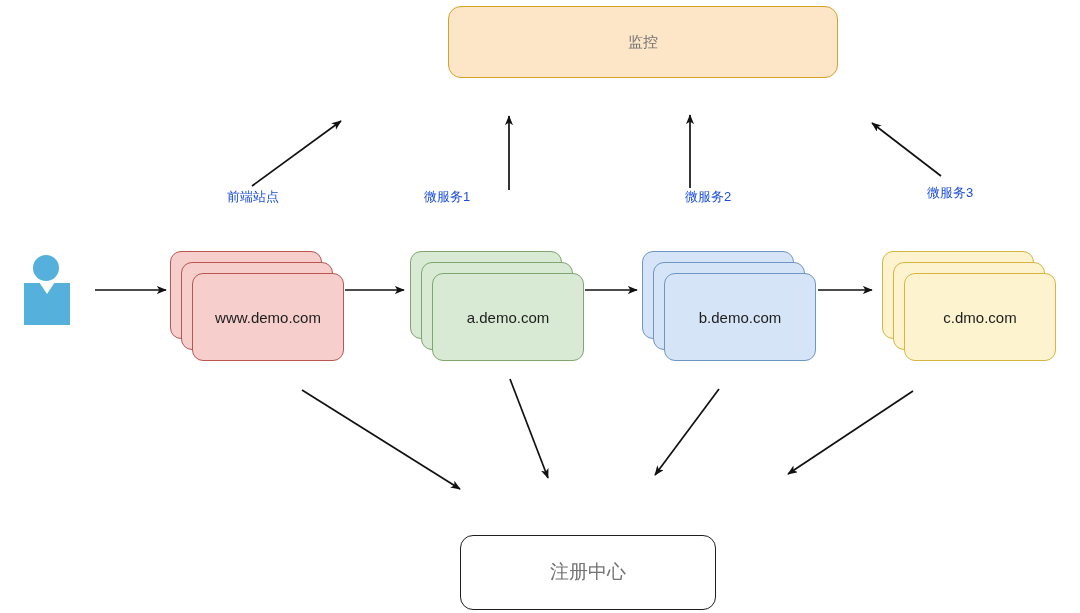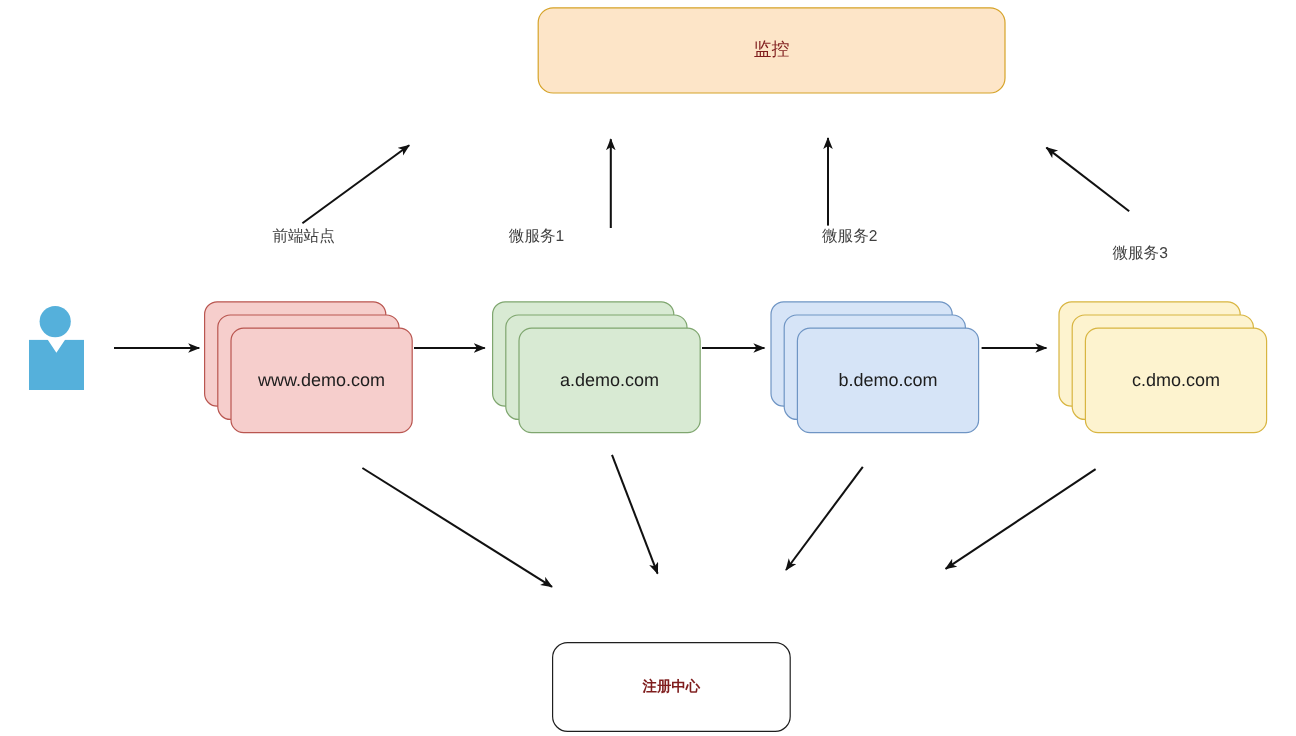--- a/index.html
+++ b/index.html
@@ -32,46 +32,45 @@
   
   .node {
     position: absolute;
     box-sizing: border-box;
     display: flex;
     align-items: center;
     justify-content: center;
     border-radius: 11px;
     border: 1px solid #000;
     font-size: 14px;
-    color: #7f1d1d;
+    color: #737373;
     line-height: 1.2;
     white-space: nowrap;
   }
   .node-monitor {
     left: 448px;
     top: 6px;
     width: 390px;
     height: 72px;
     background: #fde5c8;
     border-color: #d6a329;
     border-width: 1.6px;
     border-radius: 13px;
     font-size: 15px;
   }
   .node-registry {
     left: 460px;
     top: 535px;
-    width: 199px;
+    width: 256px;
     height: 75px;
     background: #ffffff;
     border-color: #1f1f1f;
     border-width: 1.4px;
     border-radius: 13px;
-    font-size: 12px;
-    font-weight: bold;
+    font-size: 19px;
   }
 
   
   .stack {
     position: absolute;
     width: 174px;
     height: 110px;
     border-radius: 23px;
   }
   .stack .card {
@@ -123,21 +122,21 @@
     width: 46px;
     height: 42px;
     background: #55b0db;
     clip-path: polygon(0% 0%, 34% 0%, 50% 26%, 66% 0%, 100% 0%, 100% 100%, 0% 100%);
   }
 
   
   .edge-label {
     position: absolute;
     font-size: 13px;
-    color: #404040;
+    color: #1d4ed8;
     white-space: nowrap;
   }
 </style>
 </head>
 <body>
 
 <div id="canvas">
 
   <svg id="edges" viewBox="0 0 1080 613" width="1080" height="613">
     <defs>
@@ -177,21 +176,21 @@
   <div class="node node-monitor">
     <span>监控</span>
   </div>
 
   <div class="edge-label" style="left:227px; top:188px;">前端站点</div>
 
   <div class="edge-label" style="left:424px; top:188px;">微服务1</div>
 
   <div class="edge-label" style="left:674px; top:188px;margin-left:11px;">微服务2</div>
 
-  <div class="edge-label" style="left:927px; top:202px;">微服务3</div>
+  <div class="edge-label" style="left:927px; top:184px;">微服务3</div>
 
   <div class="actor">
     <div class="head"></div>
     <div class="body"></div>
   </div>
 
   <div class="stack red" style="left:170px; top:251px;">
     <div class="card l0">www.demo.com</div>
     <div class="card l1">www.demo.com</div>
     <div class="card l2">www.demo.com</div>

